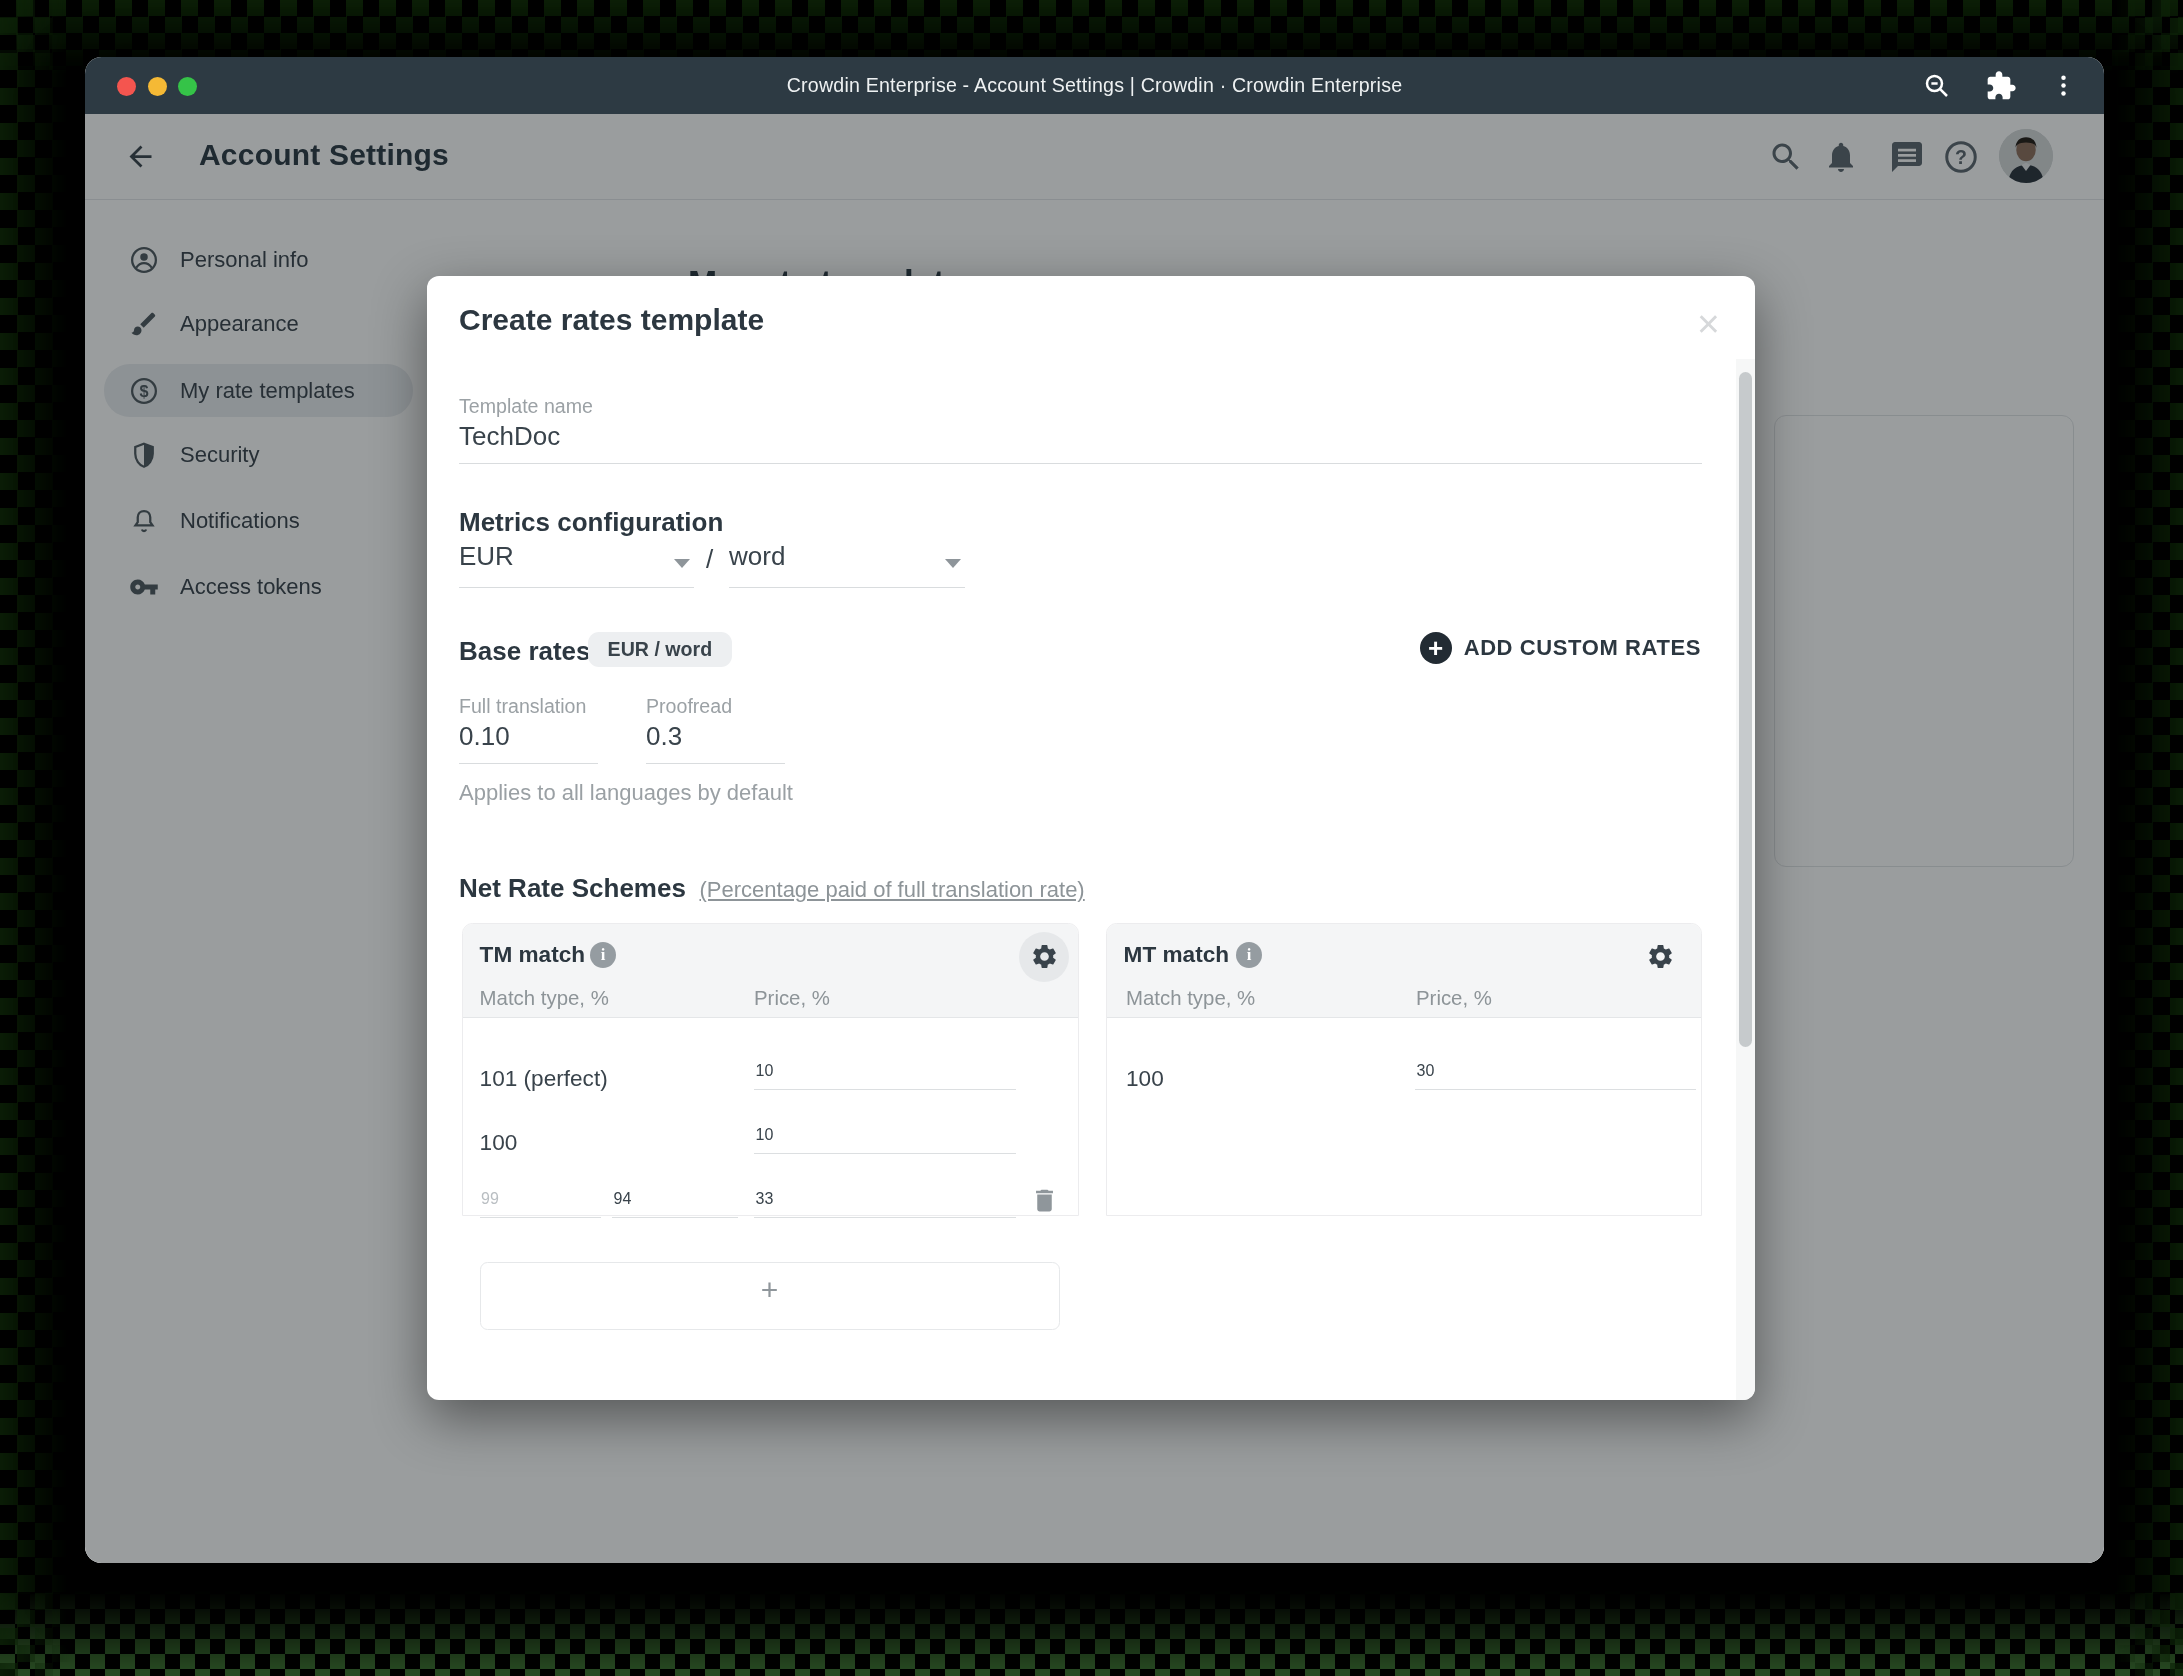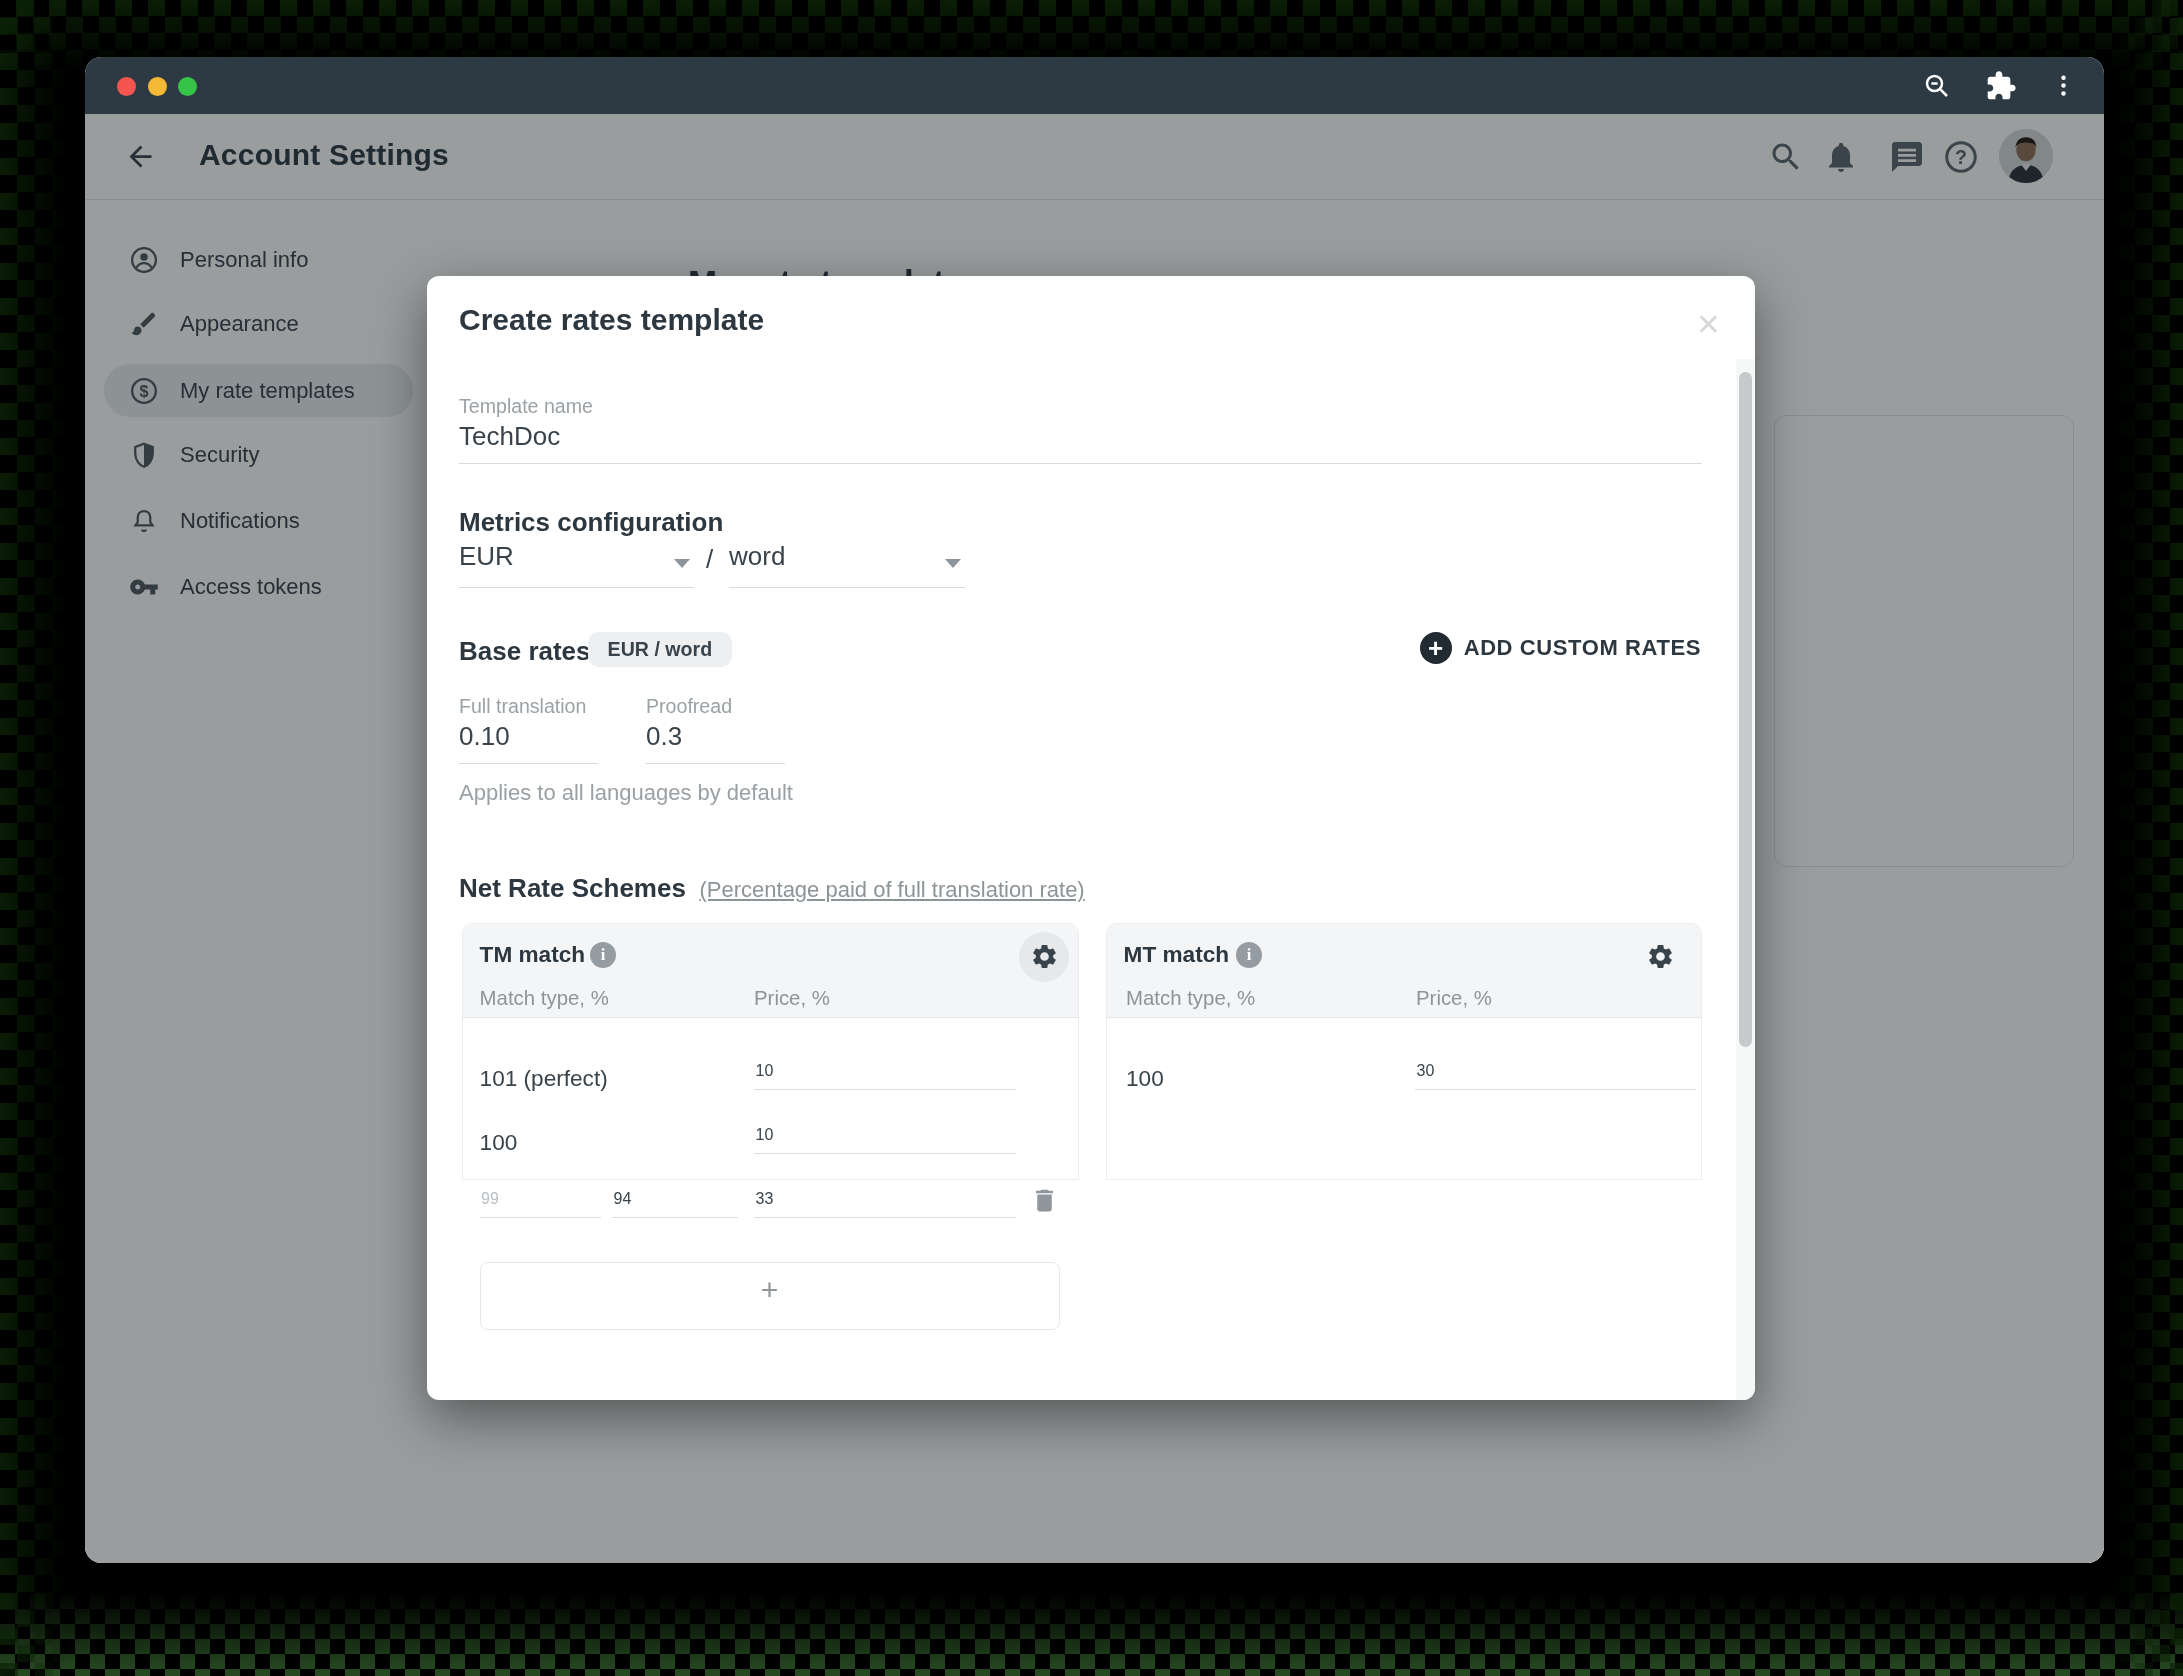--- a/index.html
+++ b/index.html
@@ -97,21 +97,21 @@
            font-size:19.6px; color:#39434b; display:flex; align-items:center; padding:0 19.6px;font-weight:bold; }
   .add-custom { position:absolute; display:flex; align-items:center; gap:12px; cursor:pointer; }
   .plus-circle { width:32px; height:32px; border-radius:50%; background:#222b33; color:#fff;
                  display:flex; align-items:center; justify-content:center; font-size:26px;
                  line-height:1; font-weight:bold; }
   .add-custom .lbl { font-size:22px; font-weight:bold; color:#2c3740; letter-spacing:0.6px; }
 
   .note { position:absolute; font-size:22px; color:#9aa0a4; }
   .nrs-sub { font-size:22px; color:#8d9498; font-weight:normal;text-decoration:underline; }
 
-  .card { position:absolute; top:647px; height:257px; background:#fff;
+  .card { position:absolute; top:647px; height:293px; background:#fff;
           border:0.8px solid #ececee; border-radius:10.6px 10.6px 0 0; }
   .card-head { position:absolute; left:0; right:0; top:0; height:94px; background:#f4f5f6;
                border-bottom:0.8px solid #e4e6e8; border-radius:9.8px 9.8px 0 0; }
   .card-title { position:absolute; left:16.6px; top:18px; font-size:22.6px; font-weight:bold;
                 color:#2c3740; }
   .info-dot { position:absolute; top:18px; width:26px; height:26px; border-radius:50%;
               background:#959CA1; color:#fff; font-size:16.6px; font-weight:bold;
               display:flex; align-items:center; justify-content:center;
               font-family:"Liberation Serif", serif; }
   .gear-btn { position:absolute; top:7.5px; width:50px; height:50px; border-radius:50%;
@@ -153,20 +153,21 @@
   <div class="dither dither-bottom"></div>
   <div class="dither dither-left"></div>
   <div class="dither dither-right"></div>
 
   <div class="window">
 
     <div class="titlebar">
       <span class="traffic t-red"></span>
       <span class="traffic t-yellow"></span>
       <span class="traffic t-green"></span>
+      <div class="tb-title">Crowdin Enterprise - Account Settings | Crowdin · Crowdin Enterprise</div>
       <div class="tb-icons">
         <span>
           <svg width="30" height="30" viewBox="0 0 24 24" fill="none" stroke="#ffffff" stroke-width="2">
             <circle cx="10" cy="10" r="6"></circle>
               <line x1="14.5" y1="14.5" x2="20" y2="20"></line>
               <line x1="7.5" y1="10" x2="12.5" y2="10"></line>
           </svg>
         </span>
         <span>
           <svg width="32" height="32" viewBox="0 0 24 24" fill="#ffffff">

